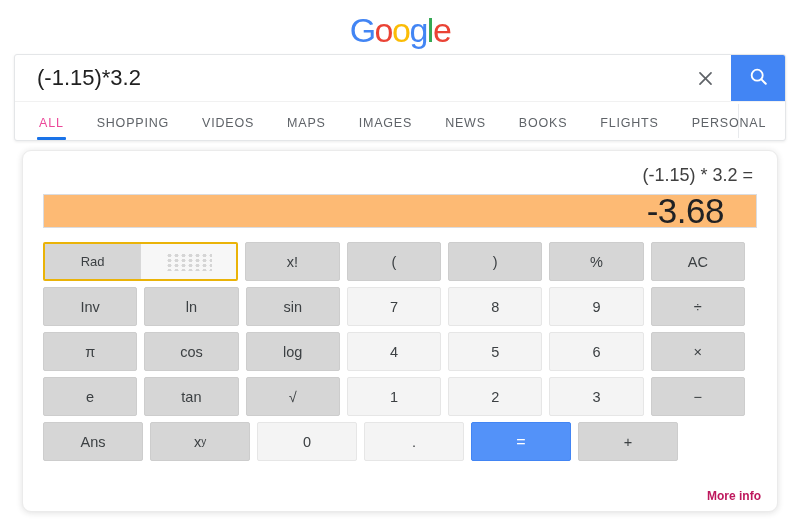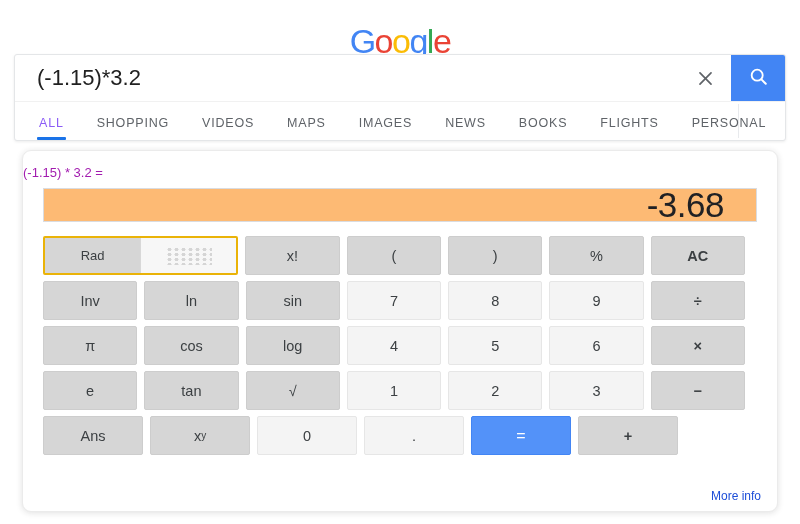--- a/index.html
+++ b/index.html
@@ -13,21 +13,21 @@
     font-family: "Liberation Sans", sans-serif;
     -webkit-font-smoothing: antialiased;
     overflow: hidden;
     position: relative;
   }
 
   
   .logo-wrap {
     width: 100%;
     text-align: center;
-    padding-top: 23px;
+    padding-top: 12px;
     height: 44px;
     box-sizing: border-box;
   }
   .glogo {
     font-family: "Liberation Sans", sans-serif;
     font-size: 34px;
     letter-spacing: -1.5px;
     font-weight: 400;
     display: inline-block;
     line-height: 36px;
@@ -98,21 +98,21 @@
     letter-spacing: 0.8px;
     color: #5f6368;
     padding: 0 0 10px 0;
     margin-right: 33px;
     white-space: nowrap;
     cursor: pointer;
     position: relative;
     line-height: 14px;
   }
   .tab.active {
-    color: #8b5cf6;
+    color: #ec4899;
   }
   .tab.active::after {
     content: "";
     position: absolute;
     left: -2px;
     right: -2px;
     bottom: 0;
     height: 3px;
     background: #1a73e8;
     border-radius: 1px;
@@ -135,23 +135,23 @@
     width: 756px;
     height: 362px;
     background: #fff;
     border: 1px solid #ebebeb;
     border-radius: 9px;
     box-shadow: 0 1px 6px rgba(32,33,36,0.14);
     box-sizing: border-box;
   }
 
   .expr-line {
-    text-align: left;
-    font-size: 13px;
-    color: #a21caf;
+    text-align: right;
+    font-size: 18px;
+    color: #404040;
     padding: 14px 24px 4px 0;
     font-family: "Liberation Sans", sans-serif;
   }
 
   .result-box {
     margin: 4px 20px 0 20px;
     height: 34px;
     border: 1px solid #dadce0;
     background: #fdba74;
     display: flex;
@@ -183,21 +183,21 @@
     display: flex;
     align-items: center;
     justify-content: center;
     font-size: 14.5px;
     color: #3c4043;
     cursor: pointer;
     box-sizing: border-box;
     user-select: none;
     font-family: "Liberation Sans", sans-serif;
   }
-  .key:last-child { margin-right: 12px; font-weight: bold; }
+  .key:last-child { margin-right: 12px; }
 
   
   .key.c1 { width: 100px; }
 
   .key-func {
     background: #d6d6d6;
     border: 1px solid #cdcdcd;
   }
   .key-num {
     background: #f4f4f4;
@@ -248,22 +248,23 @@
     opacity: 0.95;
   }
 
   .sup { font-size: 10px; vertical-align: super; }
 
   .more-info {
     position: absolute;
     right: 16px;
     bottom: 8px;
     font-size: 12px;
-    color: #1d4ed8;
-    cursor: pointer;
+    color: #be185d;
+    cursor: pointer;
+    font-weight: bold;
   }
 </style>
 </head>
 <body>
 
 <div class="logo-wrap">
   <div class="glogo" id="glogo"><span style="color: rgb(66, 133, 244);">G</span><span style="color: rgb(234, 67, 53);">o</span><span style="color: rgb(251, 188, 5);">o</span><span style="color: rgb(66, 133, 244);">g</span><span style="color: rgb(52, 168, 83);">l</span><span style="color: rgb(234, 67, 53);">e</span></div>
 </div>
 
 <div class="search-shell">

